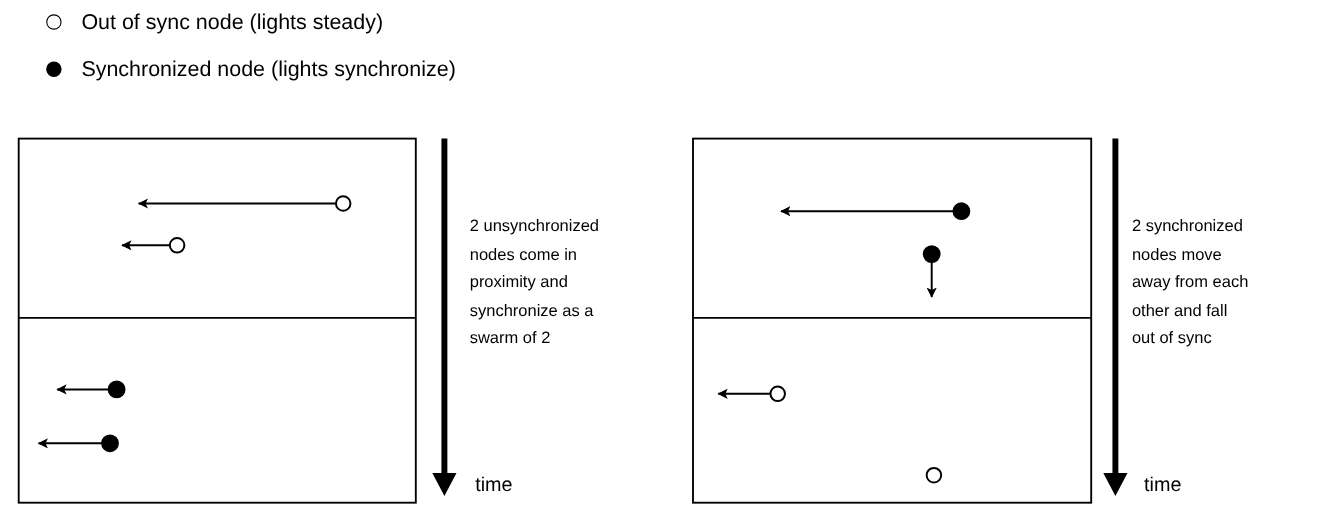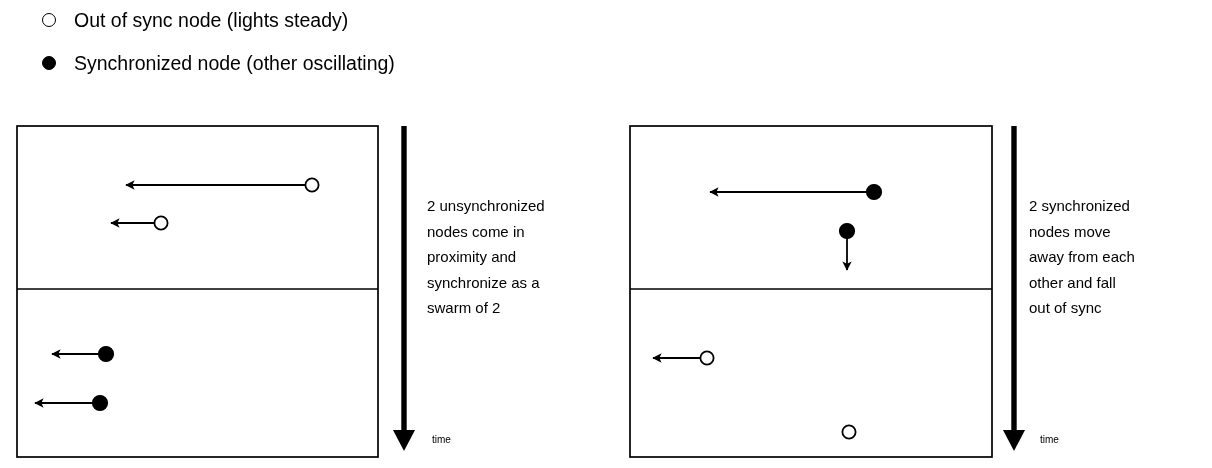--- a/index.html
+++ b/index.html
@@ -52,40 +52,40 @@
   .caption {
     position: absolute;
     font-size: 15px;
     line-height: 25.5px;
     white-space: pre-line;
   }
   .caption-left { left: 427px; top: 193px; width: 200px; }
   .caption-right { left: 1029px; top: 193px; width: 185px; }
   .time-label {
     position: absolute;
-    font-size: 10px;
+    font-size: 18px;
     line-height: 16px;
   }
   .time-label-left  { left: 432px; top: 432px; }
   .time-label-right { left: 1040px; top: 432px; }
   svg { display: block; position: absolute; left: 0; top: 0; }
 </style>
 </head>
 <body>
 
 <div id="figure">
 
   <div class="legend">
     <div class="legend-row">
       <span class="legend-marker open"></span>
       <span class="legend-label">Out of sync node (lights steady)</span>
     </div>
     <div class="legend-row">
       <span class="legend-marker filled"></span>
-      <span class="legend-label">Synchronized node (other oscillating)</span>
+      <span class="legend-label">Synchronized node (lights synchronize)</span>
     </div>
   </div>
 
   <svg width="1212" height="468">
     <defs>
       <marker id="ah" viewBox="0 0 10 10" refX="9.2" refY="5" markerWidth="5.2" markerHeight="5.2" orient="auto-start-reverse">
         <path d="M 0 0 L 10 5 L 0 10 L 2.4 5 z" fill="#000"></path>
       </marker>
     </defs>
 

